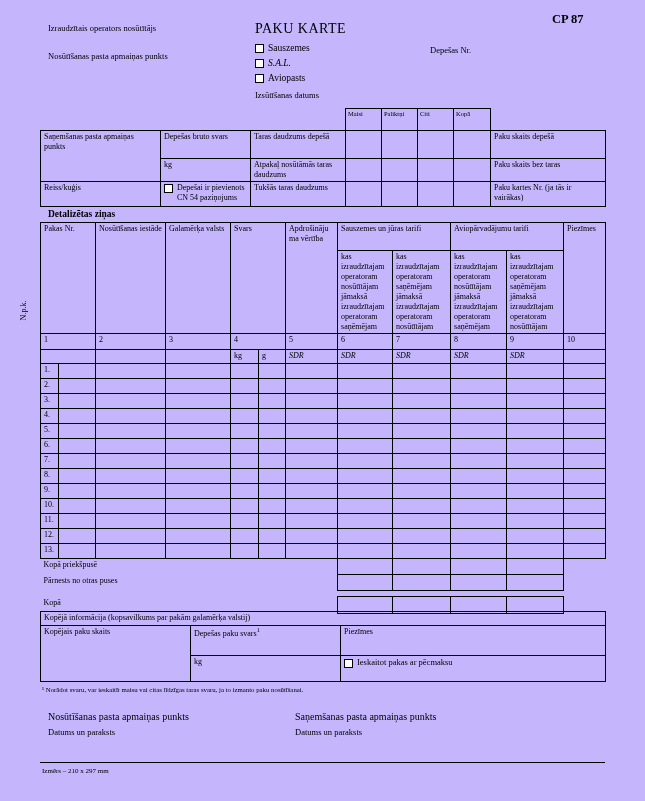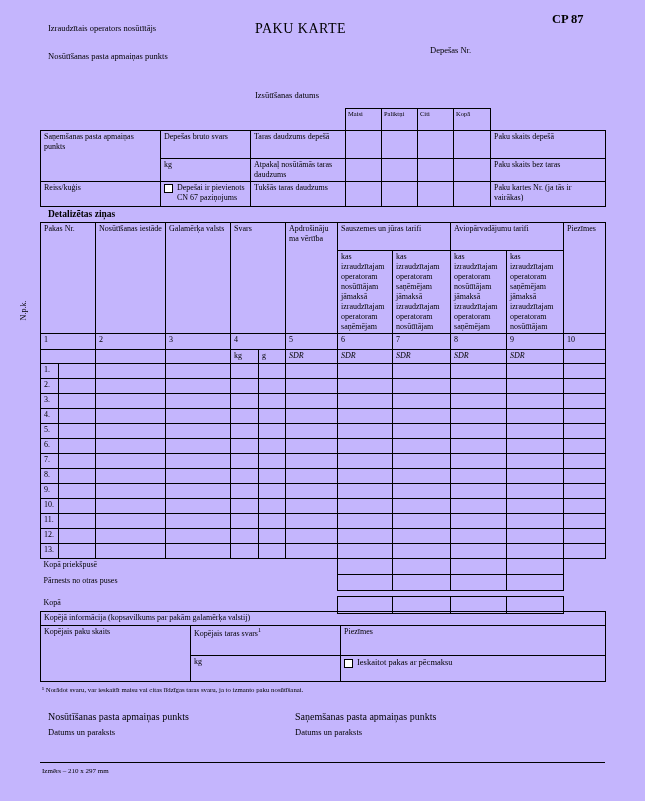--- a/index.html
+++ b/index.html
@@ -39,20 +39,34 @@
 </style>
 </head>
 <body>
 
 <div class="page">
 
   <div class="abs lbl-sm" style="left:48px;top:23px">Izraudzītais operators nosūtītājs</div>
   <div class="abs lbl-sm" style="left:48px;top:51px">Nosūtīšanas pasta apmaiņas punkts</div>
   <div class="abs title" style="left:255px;top:21px">PAKU KARTE</div>
 
+  <div class="abs" style="left:255px;top:43px">
+    <div class="cbrow mc">
+      <span class="cb"></span>
+      <span>Sauszemes</span>
+    </div>
+    <div class="cbrow mc">
+      <span class="cb"></span>
+      <span class="italic">S.A.L.</span>
+    </div>
+    <div class="cbrow mc">
+      <span class="cb"></span>
+      <span>Aviopasts</span>
+    </div>
+  </div>
 
   <div class="abs lbl-sm" style="left:255px;top:90px">Izsūtīšanas datums</div>
   <div class="abs lbl-sm" style="left:430px;top:45px">Depešas Nr.</div>
   <div class="abs cp87" style="left:552px;top:12px">CP 87</div>
 
   <table class="tbl strip abs" style="left:345px;top:108px;width:145px">
     <colgroup>
         <col style="width:36px">
         <col style="width:36px">
         <col style="width:36px">
@@ -97,21 +111,21 @@
         <td></td>
         <td></td>
         <td></td>
         <td>Paku skaits bez taras</td>
       </tr>
       <tr style="height:25px">
         <td>Reiss/kuģis</td>
         <td>
           <div class="cbrow">
             <span class="cb"></span>
-            <span>Depešai ir pievienots CN 67 paziņojums</span>
+            <span>Depešai ir pievienots CN 54 paziņojums</span>
           </div>
         </td>
         <td>Tukšās taras daudzums</td>
         <td></td>
         <td></td>
         <td></td>
         <td></td>
         <td>Paku kartes Nr. (ja tās ir vairākas)</td>
       </tr>
     </tbody>
@@ -397,21 +411,21 @@
         <col style="width:150px">
         <col style="width:265px">
       </colgroup>
     <tbody>
       <tr style="height:14px">
         <th colspan="3" class="bb-head">Kopējā informācija (kopsavilkums par pakām galamērķa valstij)</th>
       </tr>
       <tr style="height:30px">
         <td rowspan="2" class="big">Kopējais paku skaits</td>
         <td class="big">
-          <span>Kopējais taras svars</span><sup>1</sup>
+          <span>Depešas paku svars</span><sup>1</sup>
         </td>
         <td class="med">Piezīmes</td>
       </tr>
       <tr style="height:26px">
         <td class="lbl-sm">kg</td>
         <td>
           <div class="cbrow" style="align-items:flex-end">
             <span class="cb"></span>
             <span class="lbl-sm">Ieskaitot pakas ar pēcmaksu</span>
           </div>

